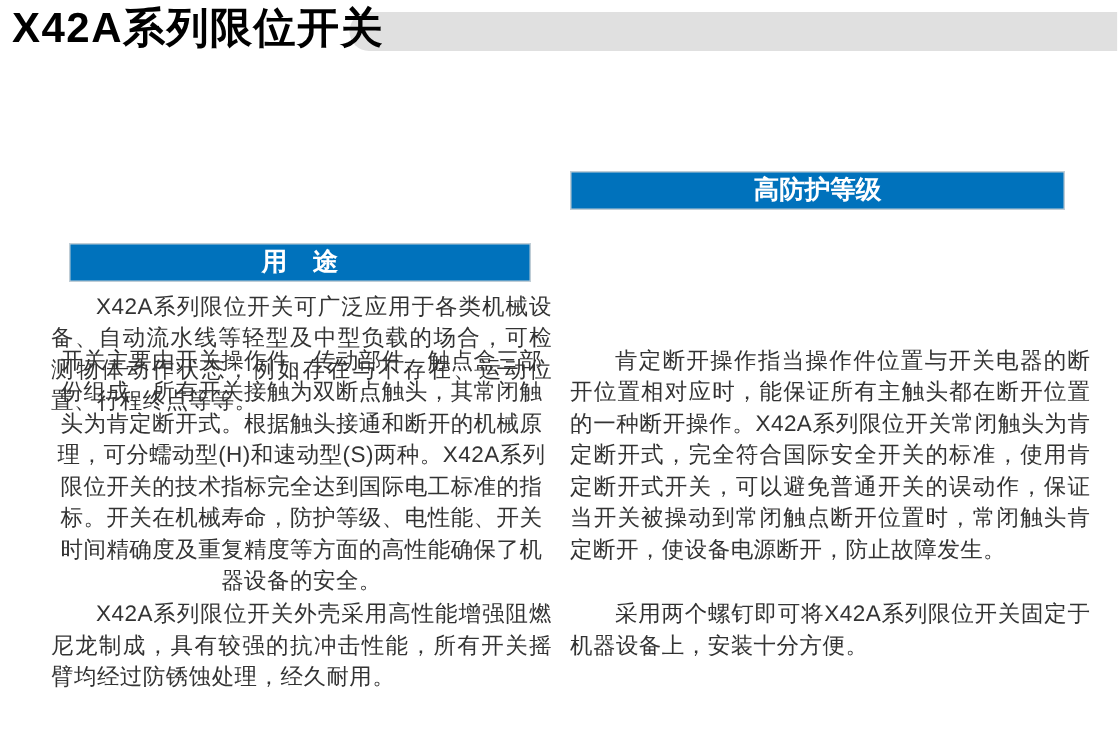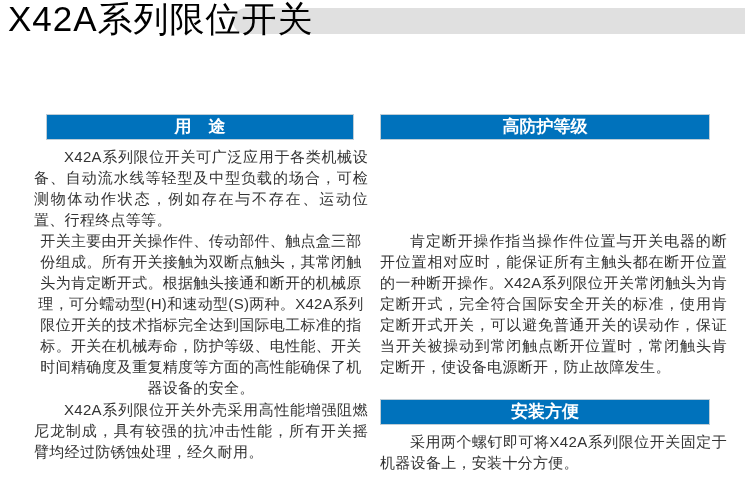--- a/index.html
+++ b/index.html
@@ -16,22 +16,22 @@
     overflow: hidden;
   }
 
   
   .doc-title {
     position: absolute;
     left: 8px;
     top: 0;
     height: 38px;
     line-height: 38px;
-    font-size: 35px;
-    font-weight: normal;
+    font-size: 28px;
+    font-weight: bold;
     color: var(--title_text, #000000);
     letter-spacing: 1px;
     white-space: nowrap;
     z-index: 2;
   }
   .title-band {
     position: absolute;
     left: 233px;
     right: 0;
     top: 8px;
@@ -54,21 +54,21 @@
     line-height: 24px;
     background: var(--header_blue, #0072bc);
     border: 1px solid #bfcdd6;
     color: #ffffff;
     font-size: 17px;
     font-weight: bold;
     text-align: center;
     margin-bottom: 6px;
     white-space: nowrap;
   }
-  .col-l .sec-header { margin-left: 12px; margin-right: 14px; }
+  .col-l .sec-header { margin-left: 12px; margin-right: 14px; margin-top: 48px; }
   .col-r .sec-header { margin-left: 0;   margin-right: 17px; }
 
   .sec-body {
     font-size: 15px;
     line-height: 21px;
     color: var(--body_text, #333333);
     text-align: justify;
     text-indent: 2em;
     letter-spacing: 0.3px;
   }
@@ -118,19 +118,16 @@
 
   <div class="section col-r row2">
     <div class="sec-body">肯定断开操作指当操作件位置与开关电器的断开位置相对应时，能保证所有主触头都在断开位置的一种断开操作。X42A系列限位开关常闭触头为肯定断开式，完全符合国际安全开关的标准，使用肯定断开式开关，可以避免普通开关的误动作，保证当开关被操动到常闭触点断开位置时，常闭触头肯定断开，使设备电源断开，防止故障发生。</div>
   </div>
 
   <div class="section col-l row3">
     <div class="sec-body">X42A系列限位开关外壳采用高性能增强阻燃尼龙制成，具有较强的抗冲击性能，所有开关摇臂均经过防锈蚀处理，经久耐用。</div>
   </div>
 
   <div class="section col-r row3">
-    <div class="sec-header">
-      <span>安装方便</span>
-    </div>
     <div class="sec-body">采用两个螺钉即可将X42A系列限位开关固定于机器设备上，安装十分方便。</div>
   </div>
 
 </div>
 
 </body></html>

